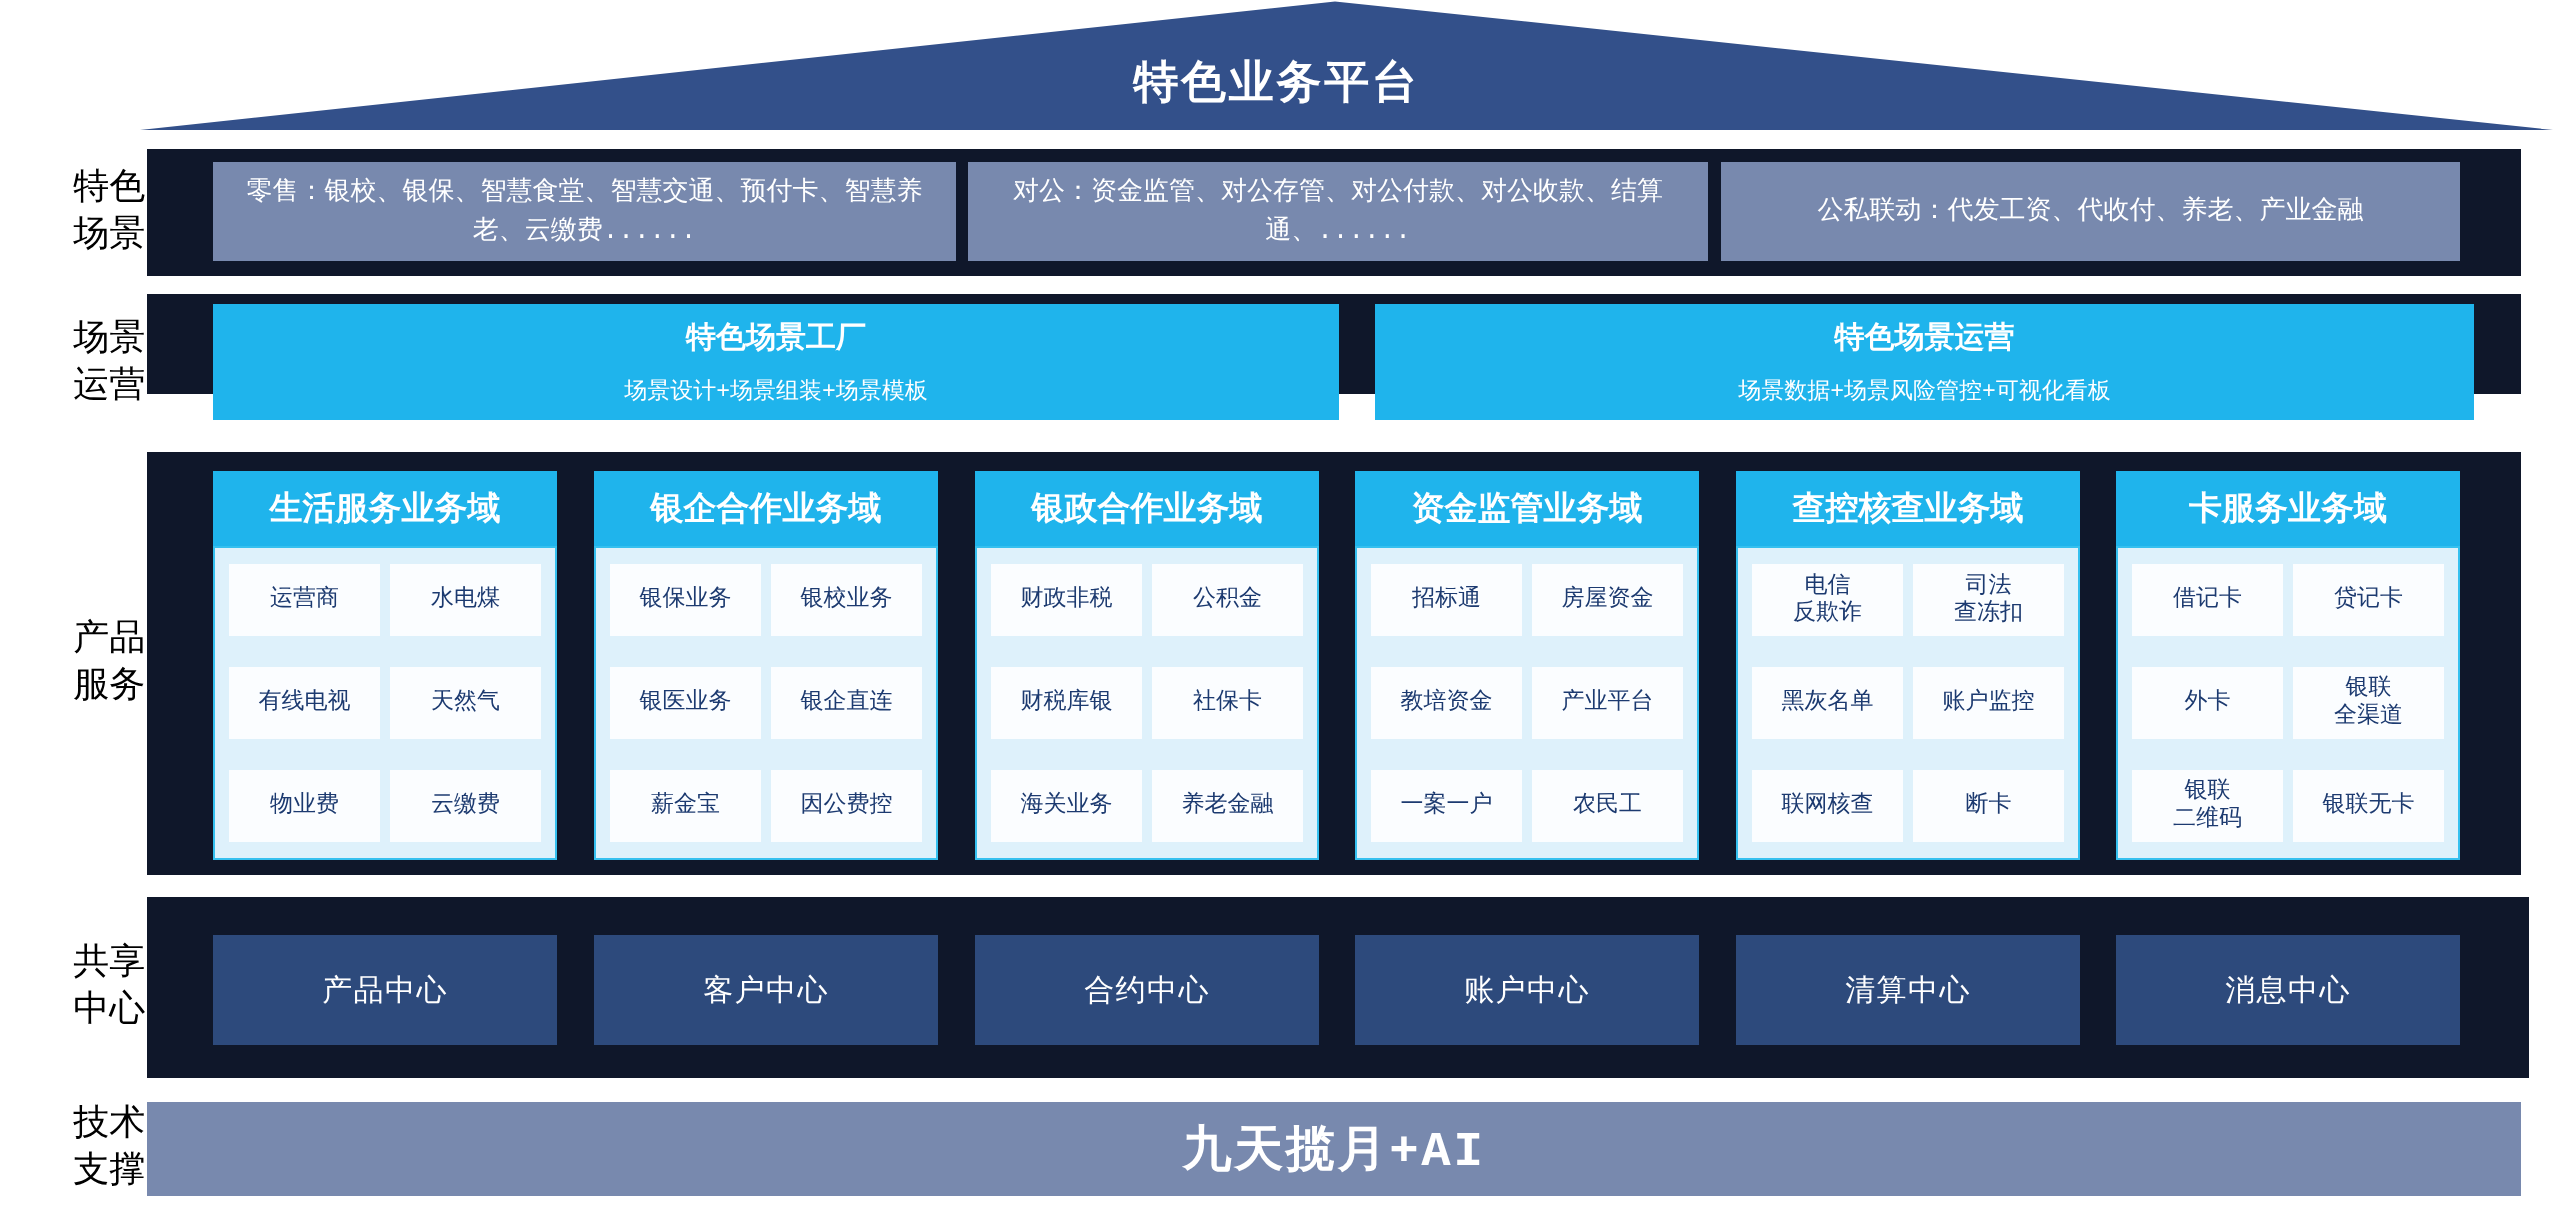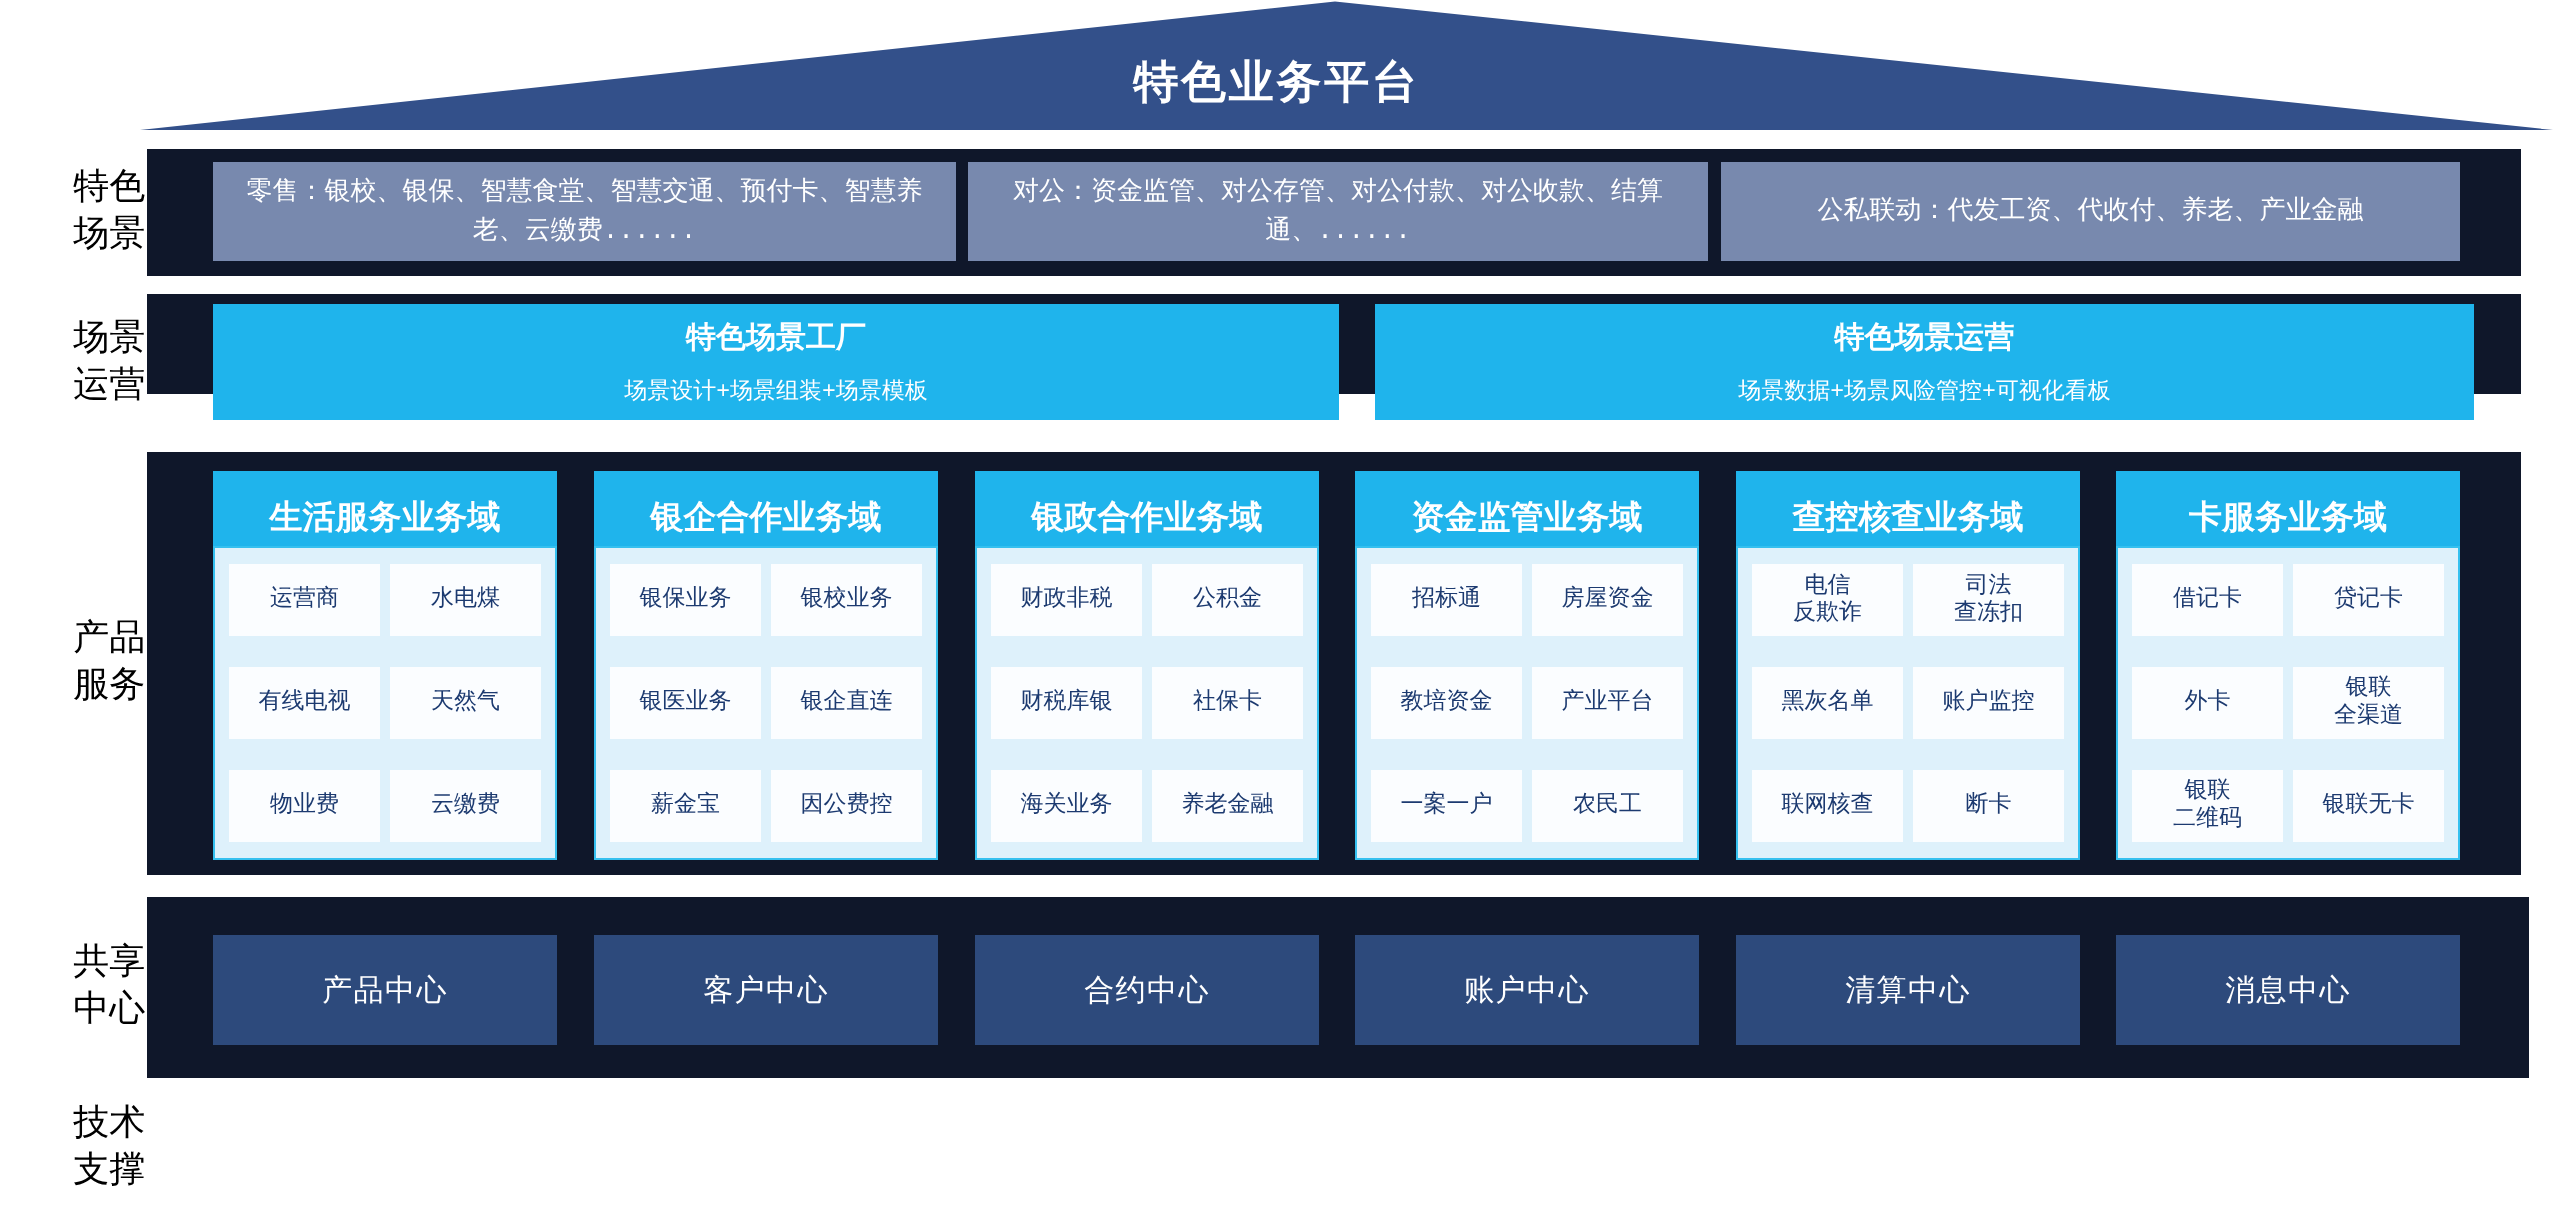--- a/index.html
+++ b/index.html
@@ -45,21 +45,21 @@
   }
   .ops-1{left:66px;width:1126px;}
   .ops-2{left:1216px;width:1099px;margin-left:12px;}
   .ops-title{font-size:30px;font-weight:bold;}
   .ops-sub{font-size:23px;}
   
   .domain{position:absolute;width:344px;top:0;height:423px;}
   .d-0{left:66px;}.d-1{left:447px;}.d-2{left:828px;}
   .d-3{left:1208px;}.d-4{left:1589px;}.d-5{left:1969px;}
   .domain-header{
-    position:absolute;left:0;top:19px;width:344px;height:93px;background:#1fb4ec;
+    position:absolute;left:0;top:19px;width:344px;height:75px;background:#1fb4ec;
     color:#ffffff;font-size:33px;font-weight:bold;display:flex;align-items:center;justify-content:center;
   }
   .domain-panel{
     position:absolute;left:0;top:94px;width:344px;height:314px;background:#def1fb;
     border:2.1px solid #35c0ef;box-sizing:border-box;
     display:grid;grid-template-columns:1fr 1fr;grid-template-rows:1fr 1fr 1fr;
     column-gap:9.6px;row-gap:31.5px;padding:16.4px 13.7px;
   }
   .cell{
     background:#fbfdff;color:#1c3a70;font-size:23px;line-height:1.2;
@@ -203,15 +203,16 @@
 
   <div class="band band-centers">
     <div class="center-box c-0">产品中心</div>
     <div class="center-box c-1">客户中心</div>
     <div class="center-box c-2">合约中心</div>
     <div class="center-box c-3">账户中心</div>
     <div class="center-box c-4">清算中心</div>
     <div class="center-box c-5">消息中心</div>
   </div>
 
+  <div class="tech-bar">九天揽月+AI</div>
 
 </div>
 
 
 </body></html>

